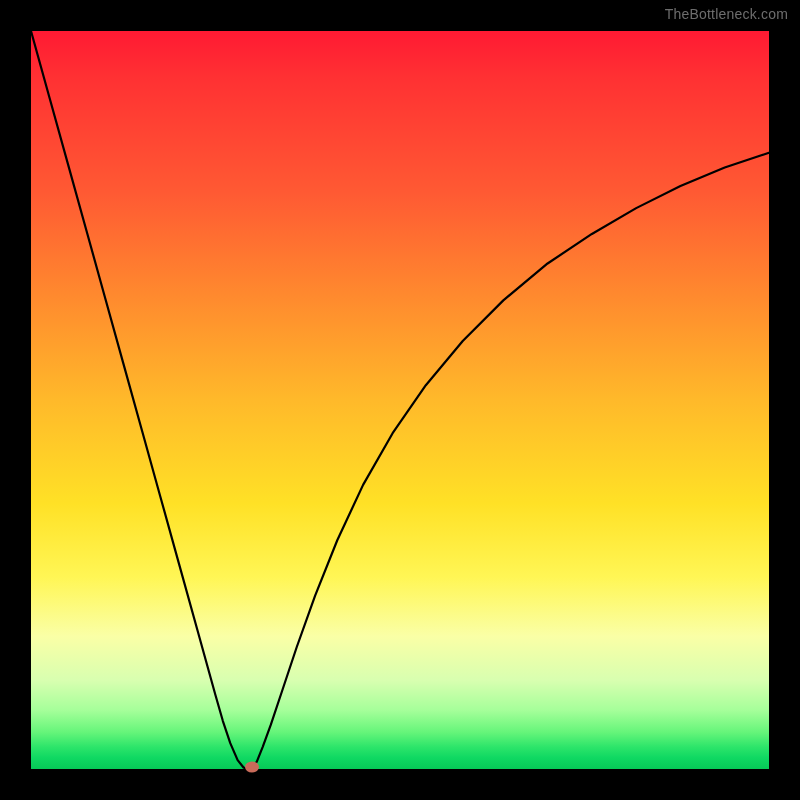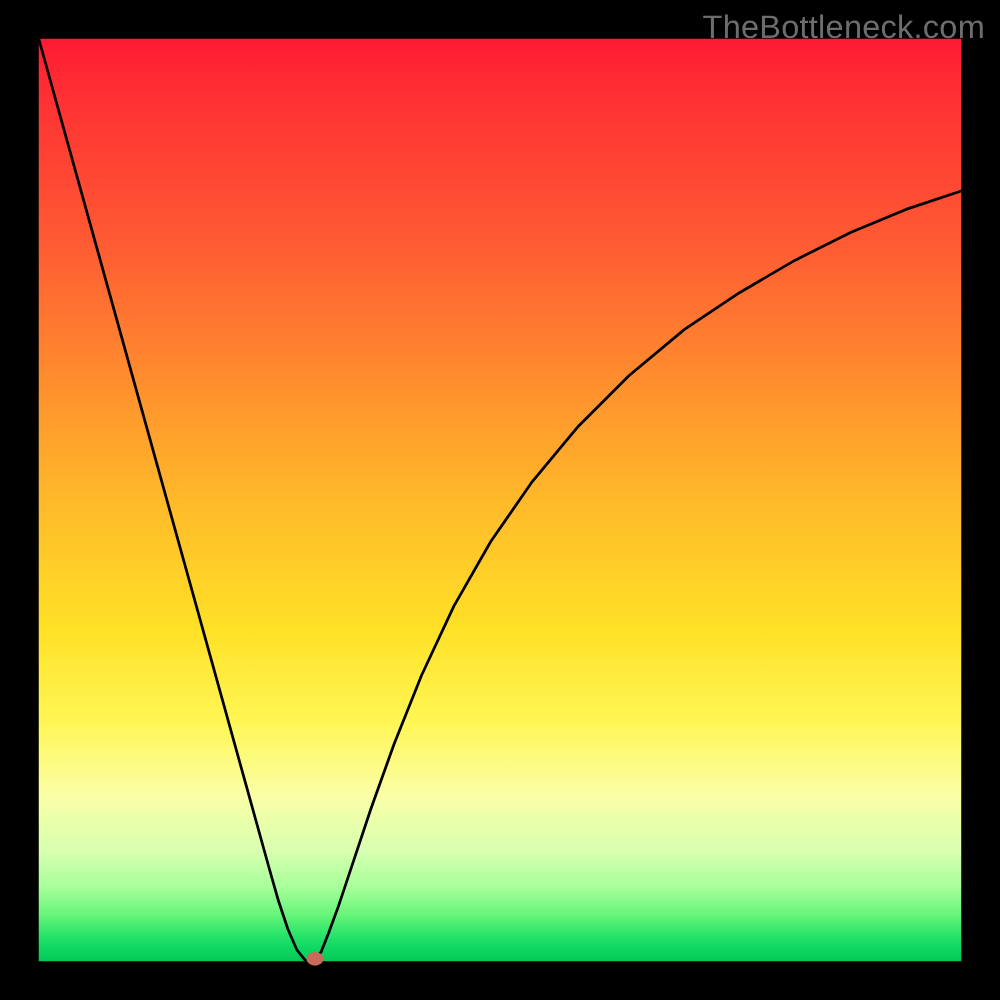--- a/index.html
+++ b/index.html
@@ -48,21 +48,21 @@
     height: 11px;
     border-radius: 50%;
     background: #c86b5a;
     transform: translate(-50%, -50%);
   }
   .watermark {
     position: absolute;
     top: 6px;
     right: 12px;
     color: #6d6d6d;
-    font-size: 26px;
+    font-size: 14px;
     letter-spacing: 0.2px;
     user-select: none;
   }
   svg.curve {
     position: absolute;
     left: 0;
     top: 0;
     width: 738px;
     height: 738px;
     overflow: visible;

